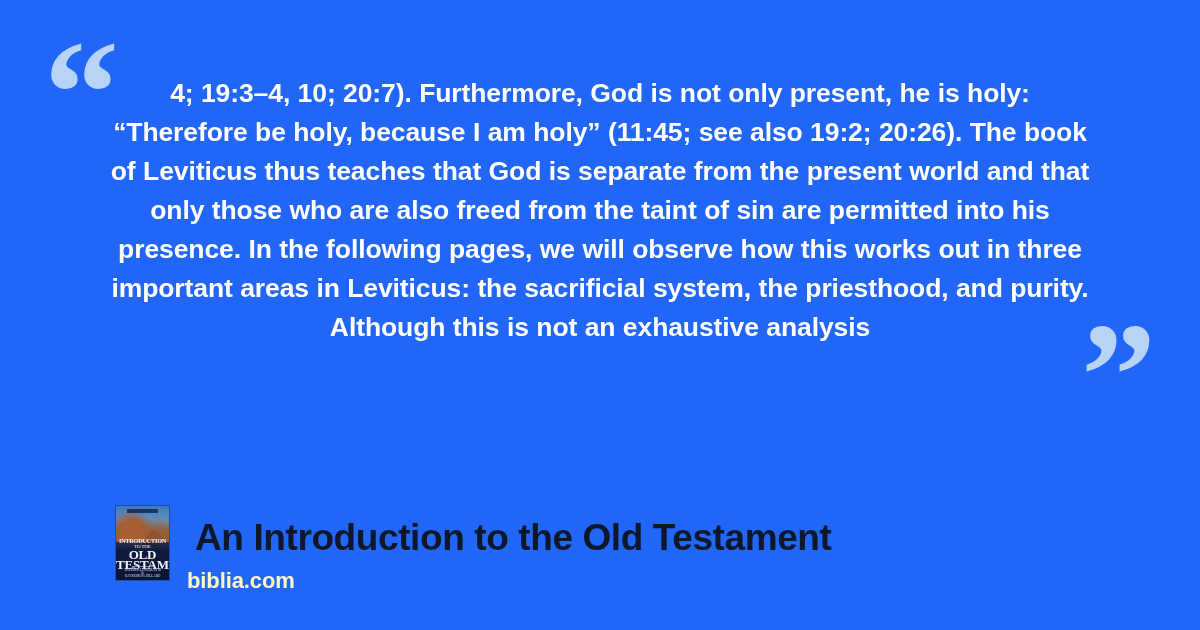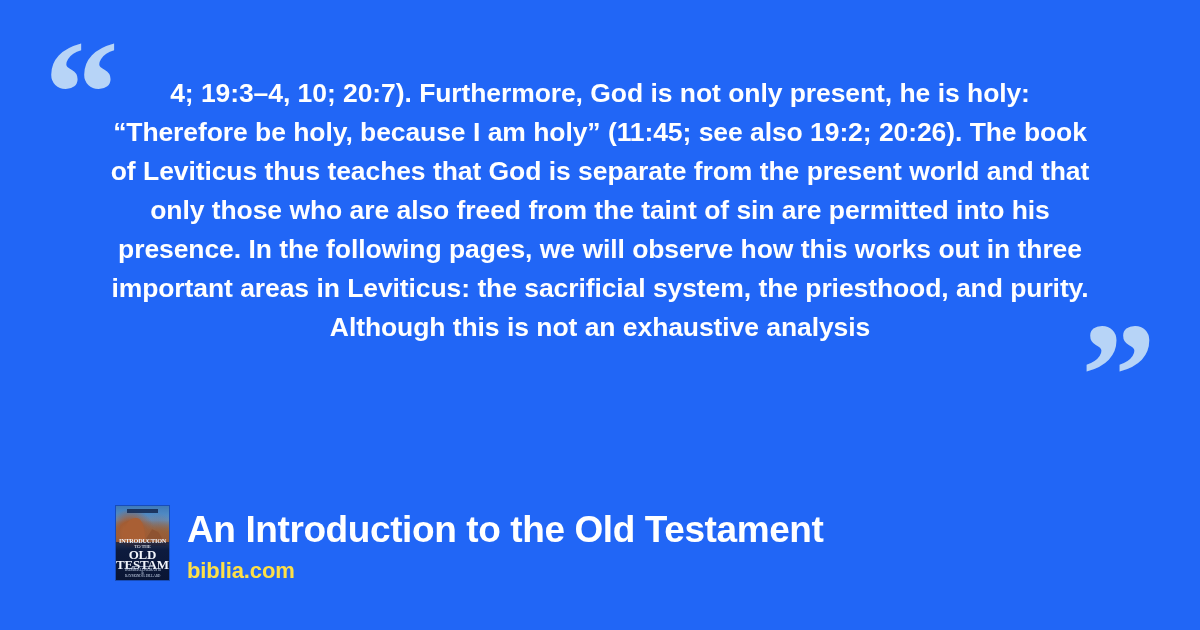--- a/index.html
+++ b/index.html
@@ -146,32 +146,32 @@
   }
   .book-cover .ct-auth1 { top: 84.5%; font-size: 3.6px; color: #c6d3e8; }
   .book-cover .ct-amp   { top: 89%;   font-size: 3.2px; color: #c6d3e8; }
   .book-cover .ct-auth2 { top: 93%;   font-size: 3.6px; color: #c6d3e8; }
 
   .footer-text {
     margin-left: 18px;
     padding-top: 2px;
   }
   .book-title {
-    margin: 0;
-    color: #ffffff;
+    margin: 8px;
+    color: #0f172a;
     font-family: "Liberation Sans", sans-serif;
     font-weight: 700;
     font-size: 37px;
     line-height: 44px;
     letter-spacing: -0.4px;
     white-space: nowrap;
   }
   .site-name {
     margin: 6px 0 0 0;
-    color: #fde047;
+    color: #fef9c3;
     font-family: "Liberation Sans", sans-serif;
     font-weight: 700;
     font-size: 22px;
     line-height: 26px;
     letter-spacing: -0.1px;
   }
 </style>
 </head>
 <body>
 

